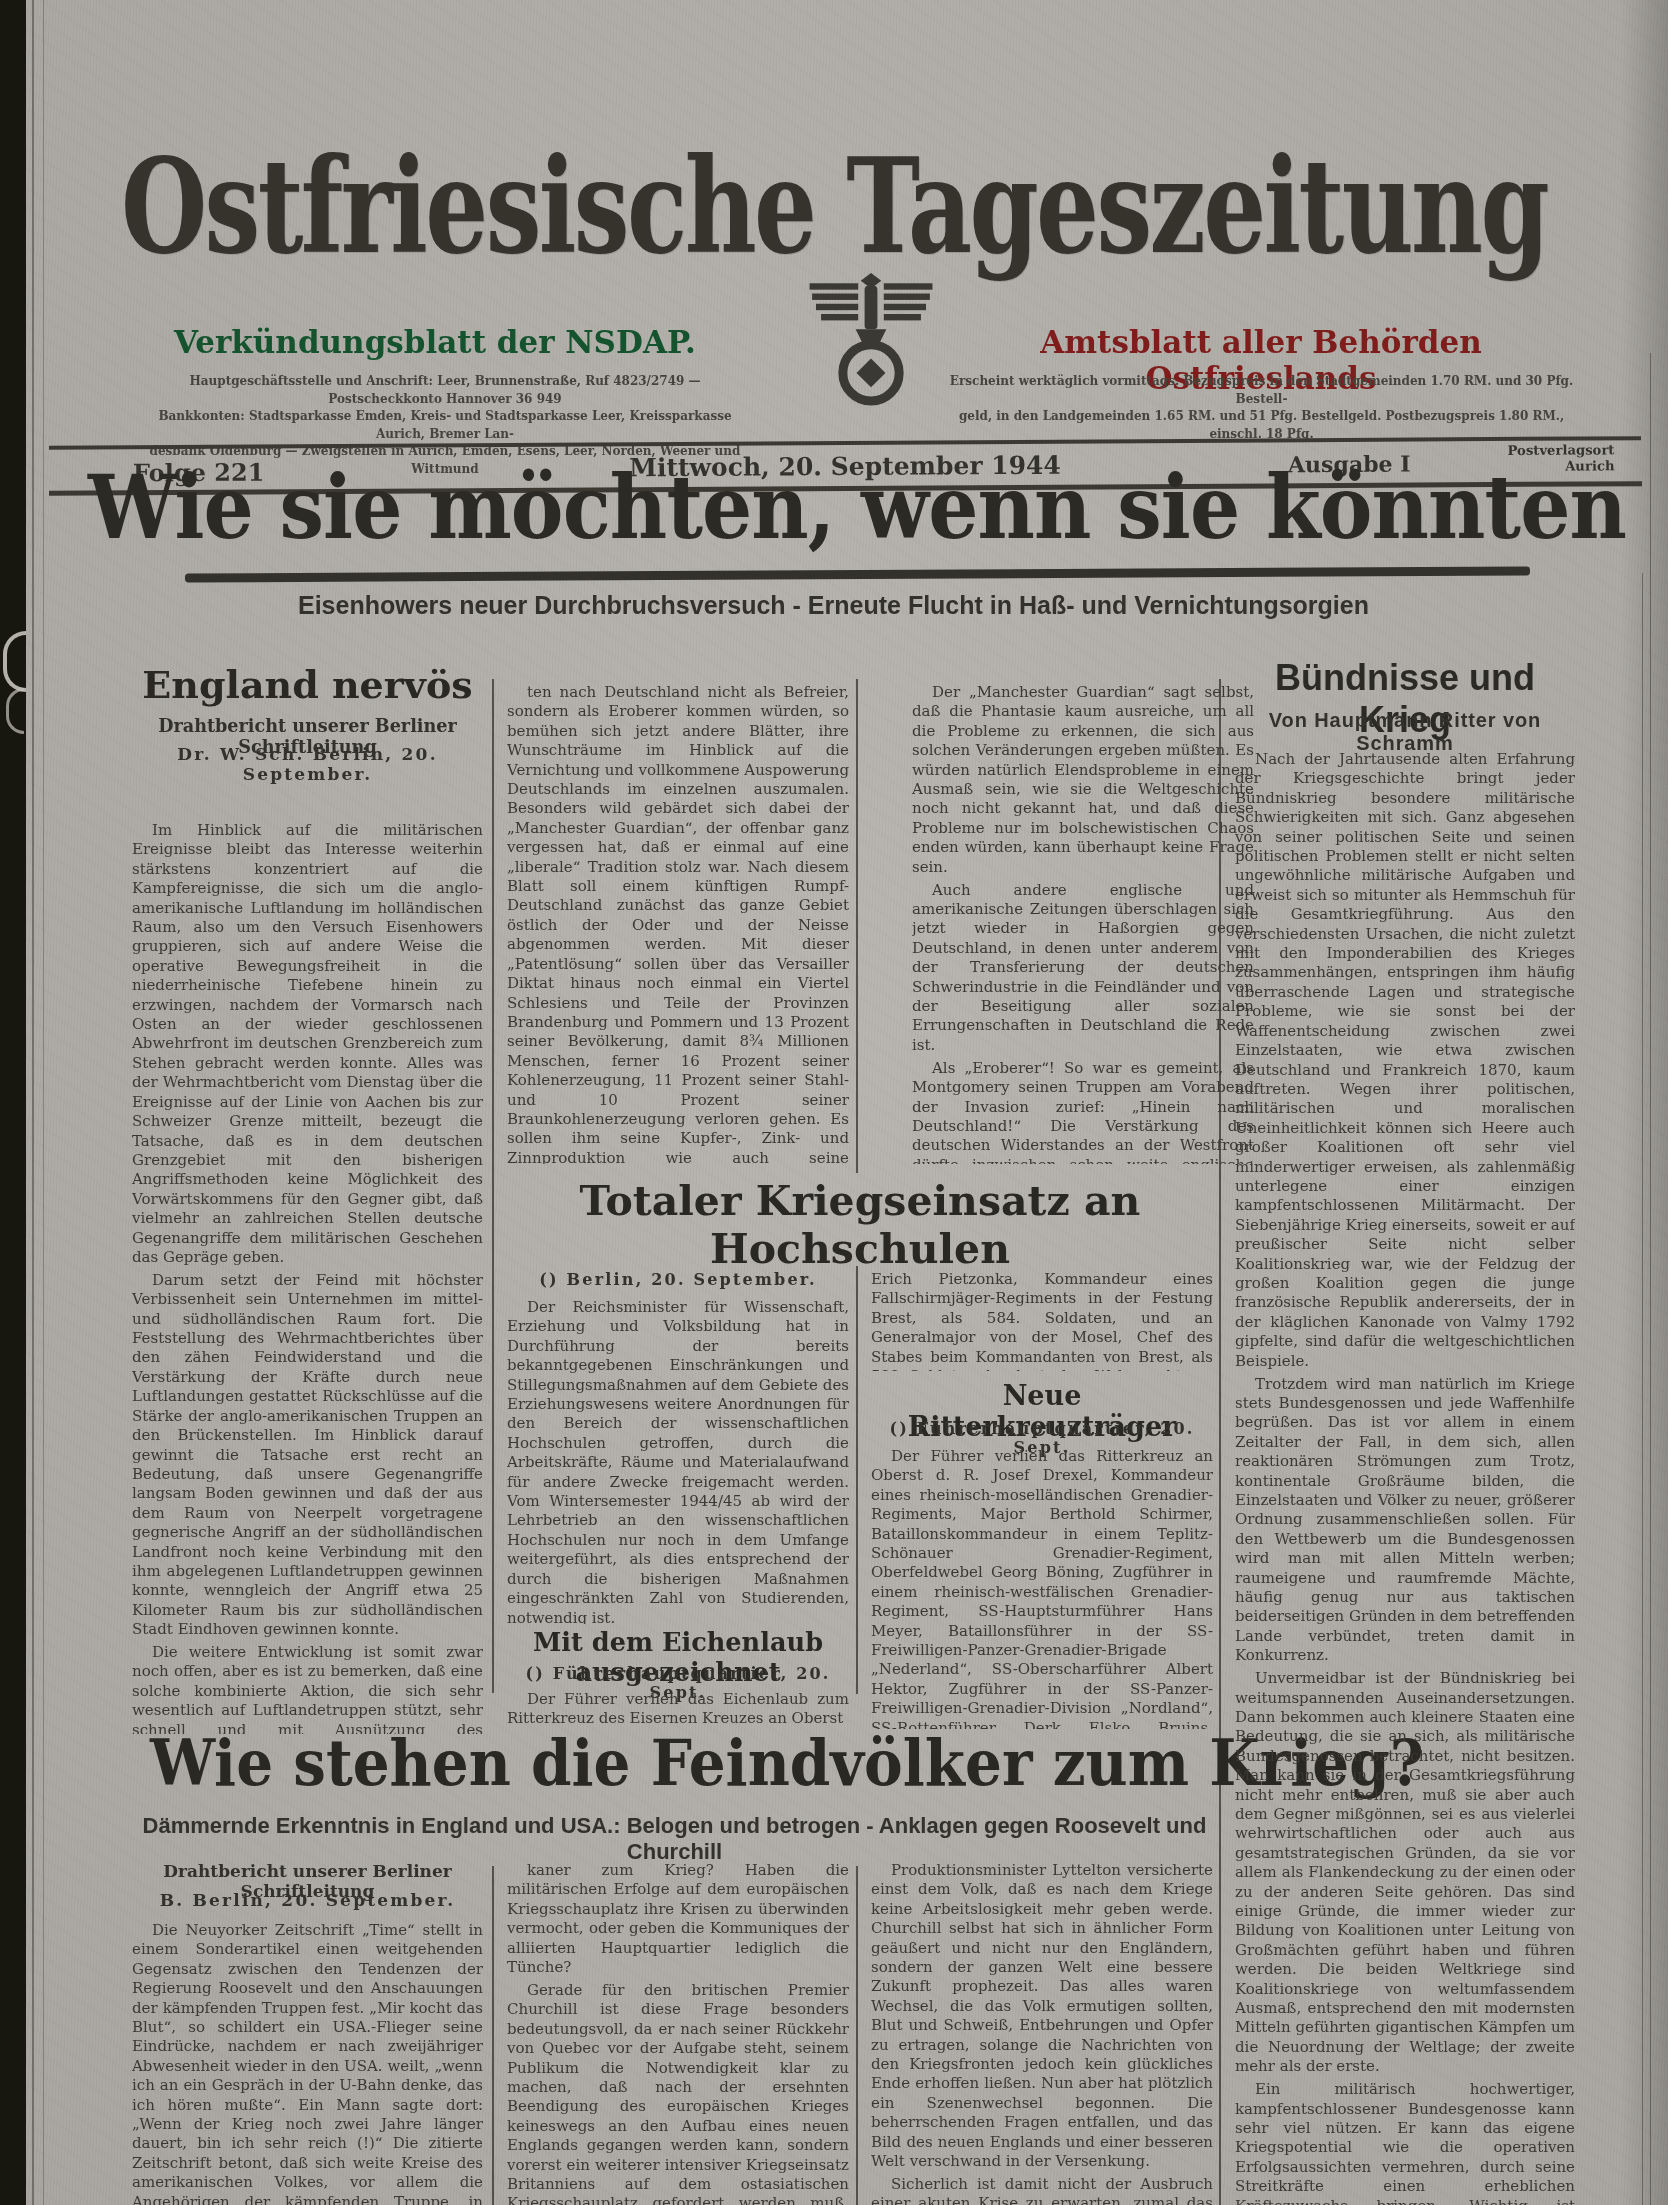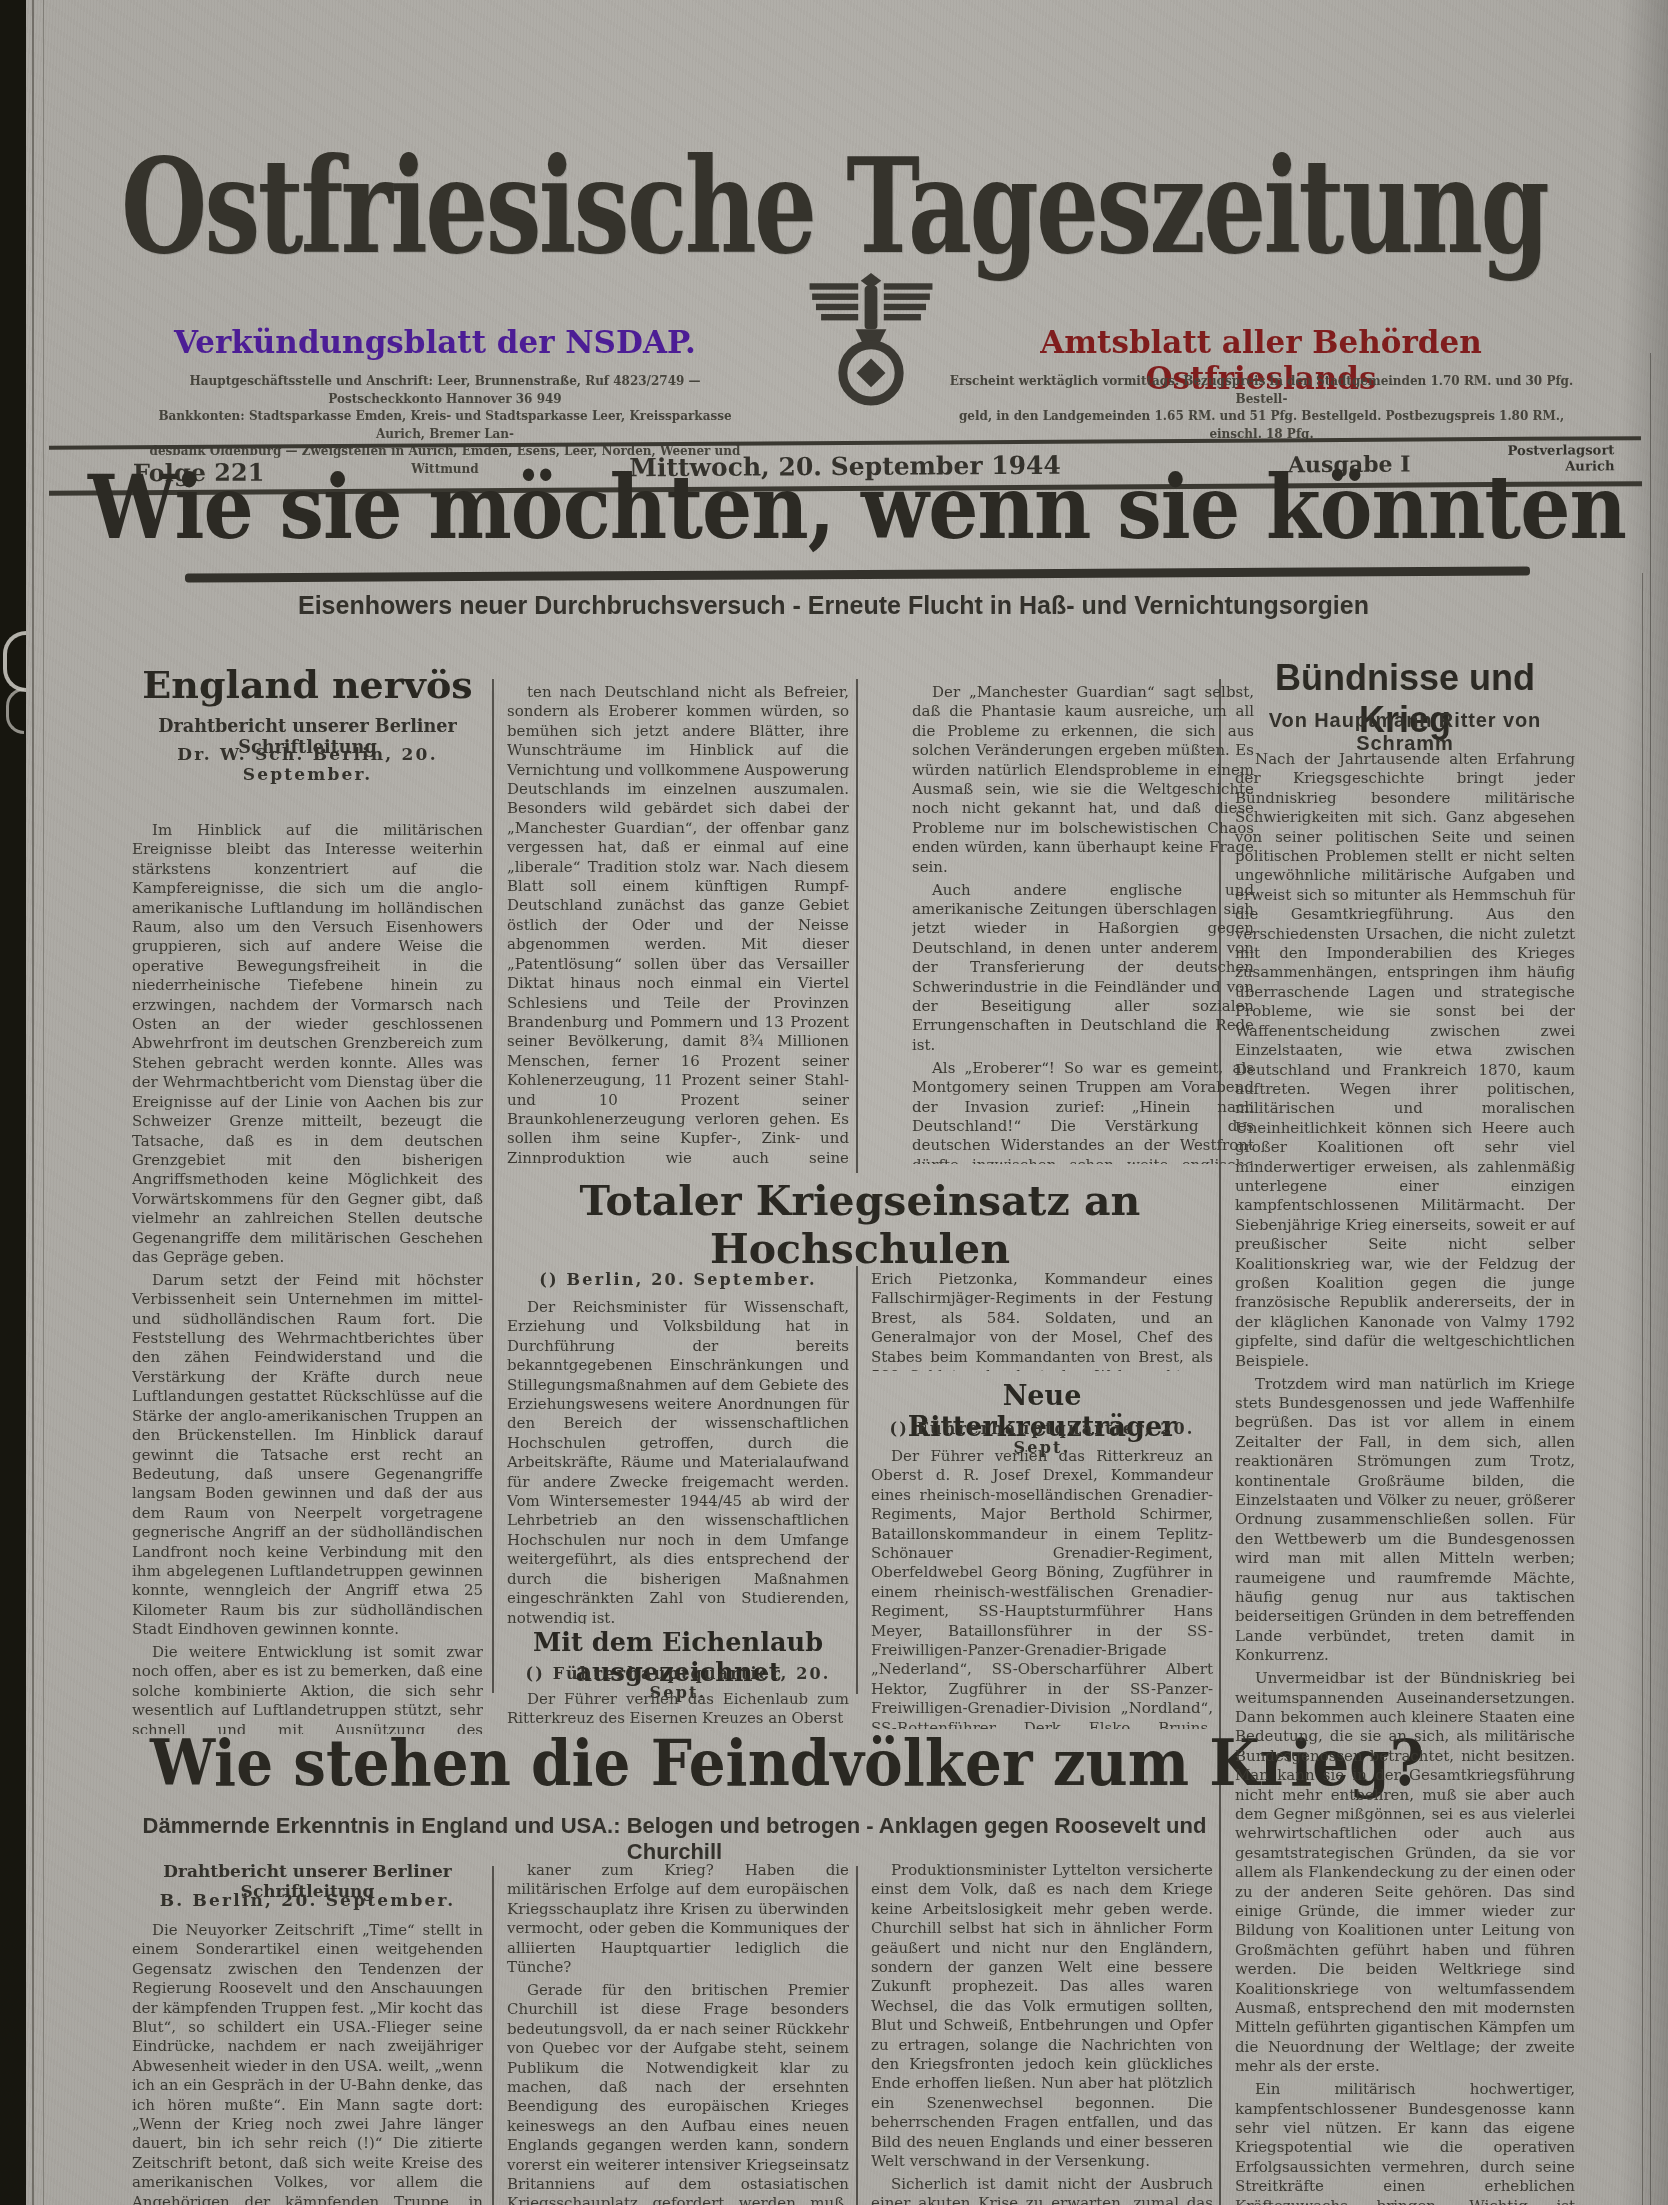--- a/index.html
+++ b/index.html
@@ -19,21 +19,21 @@
   .edge-rline1{right:25.6px;top:573px;width:1.3px;height:1880px;background:rgba(55,52,46,.5);}
   .edge-rline2{right:17.6px;top:353px;width:1.8px;height:2100px;background:rgba(40,38,33,.45);}
   .mark-paren{left:2.6px;top:631px;width:19.4px;height:53px;border:4.4px solid #cfcdc6;border-right:none;border-radius:26.5px 0 0 26.5px;opacity:.85;}
   .mark-paren2{left:6.2px;top:688px;width:15px;height:40px;border:3.5px solid #c5c3bc;border-right:none;border-radius:22px 0 0 22px;opacity:.7;}
 
   
   .masthead-title{left:62px;top:118px;width:1544px;height:176px;line-height:176px;text-align:center;
         font-weight:700;font-size:99px;letter-spacing:-2.6px;color:#35332c;
         transform:scaleY(1.32);transform-origin:center;white-space:nowrap;
         text-shadow:0.9px 0.9px 0 rgba(0,0,0,.12);}
-  .sub-left{left:115px;top:324px;width:640px;text-align:center;font-size:31px;font-weight:700;color:#4c1d95;}
+  .sub-left{left:115px;top:324px;width:640px;text-align:center;font-size:31px;font-weight:700;color:#14532d;}
   .sub-right{left:926px;top:324px;width:670px;text-align:center;font-size:31px;font-weight:700;color:#7f1d1d;}
   .info-block{font-size:12px;line-height:17.6px;font-weight:700;color:#45433b;text-align:center;}
   .info-left{left:132px;top:373px;width:626px;}
   .info-right{left:935px;top:373px;width:653px;}
   .emblem{left:807px;top:273px;width:128px;height:146px;}
 
   .rule{background:#3a3831;}
   .r-top1{left:49px;top:441px;width:1592px;height:4px;transform:rotate(-0.35deg);}
   .r-top2{left:49px;top:486px;width:1593px;height:4.9px;transform:rotate(-0.35deg);}
   .issue-row{left:49px;top:447px;width:1592px;height:38px;transform:rotate(-0.35deg);}

